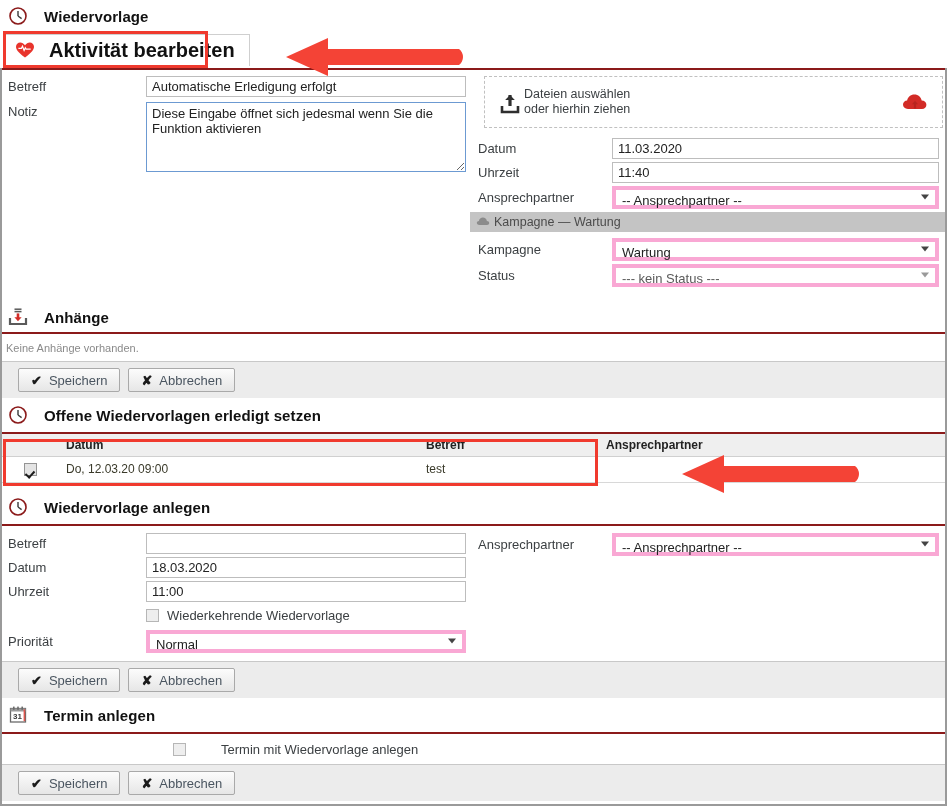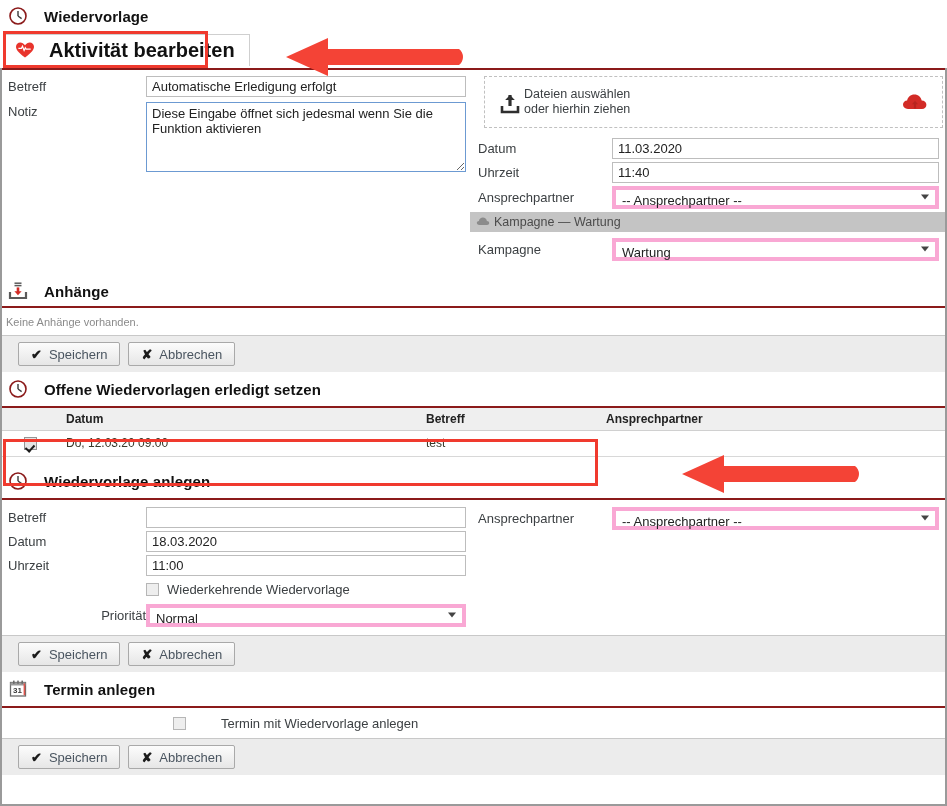--- a/index.html
+++ b/index.html
@@ -218,20 +218,27 @@
             <path d="M3.5 9 C1.6 9 .8 8 .8 6.8 C.8 5.7 1.8 4.9 2.9 4.9 C3.2 3 4.9 1.6 6.9 1.6 C8.9 1.6 10.6 3 10.9 4.9 C12.3 4.9 13.2 5.8 13.2 7 C13.2 8.2 12.3 9 11 9 Z" fill="#8b8b8b"></path>
           </svg>
         </span>
         <span>Kampagne — Wartung</span>
       </div>
 
       <div class="formrow" style="height:26px; margin-top:4px;">
         <span class="lbl" style="width:142px; padding-left:8px;">Kampagne</span>
         <div class="sel" style="width:327px;">
           <span>Wartung</span>
+          <span class="car"></span>
+        </div>
+      </div>
+      <div class="formrow" style="height:26px;">
+        <span class="lbl" style="width:142px; padding-left:8px;">Status</span>
+        <div class="sel dim" style="width:327px;">
+          <span>--- kein Status ---</span>
           <span class="car"></span>
         </div>
       </div>
     </div>
   </div>
 
   <div class="sec-head" style="margin-top:14px;">
     <span class="ico">
       <svg width="20" height="20" viewBox="0 0 20 20">
         <path d="M6.5 2.2 h7" stroke="#5a5a5a" stroke-width="1.5"></path>
@@ -323,21 +330,21 @@
       <div class="formrow" style="height:24px;">
         <span class="lbl" style="width:138px;">Uhrzeit</span>
         <input class="fld" style="width: 320px;" value="11:00">
       </div>
       <div class="formrow" style="height:24px;">
         <span style="width:138px;"></span>
         <span class="cbx off"></span>
         <span class="lbl" style="margin-left:8px;">Wiederkehrende Wiedervorlage</span>
       </div>
       <div class="formrow" style="height:28px;">
-        <span class="lbl" style="width:138px;text-align:right;">Priorität</span>
+        <span class="lbl" style="width:138px;">Priorität</span>
         <div class="sel" style="width:320px;">
           <span>Normal</span>
           <span class="car"></span>
         </div>
       </div>
     </div>
     <div style="width:477px;">
       <div class="formrow" style="height:26px;">
         <span class="lbl" style="width:142px; padding-left:8px;">Ansprechpartner</span>
         <div class="sel" style="width:327px;">

